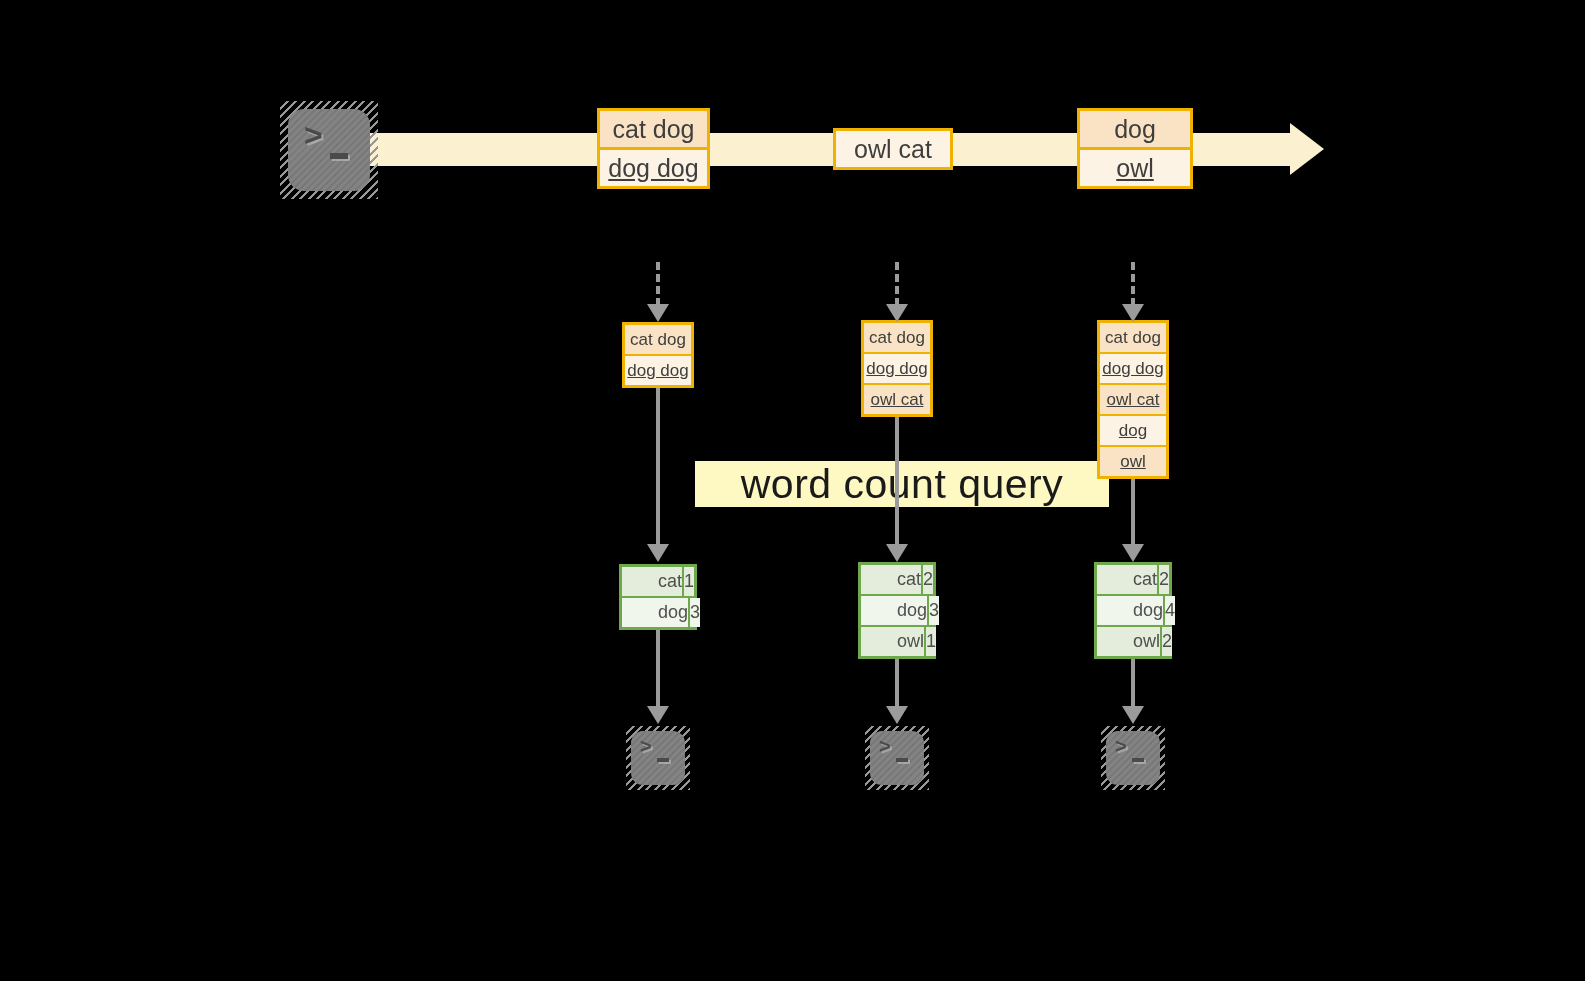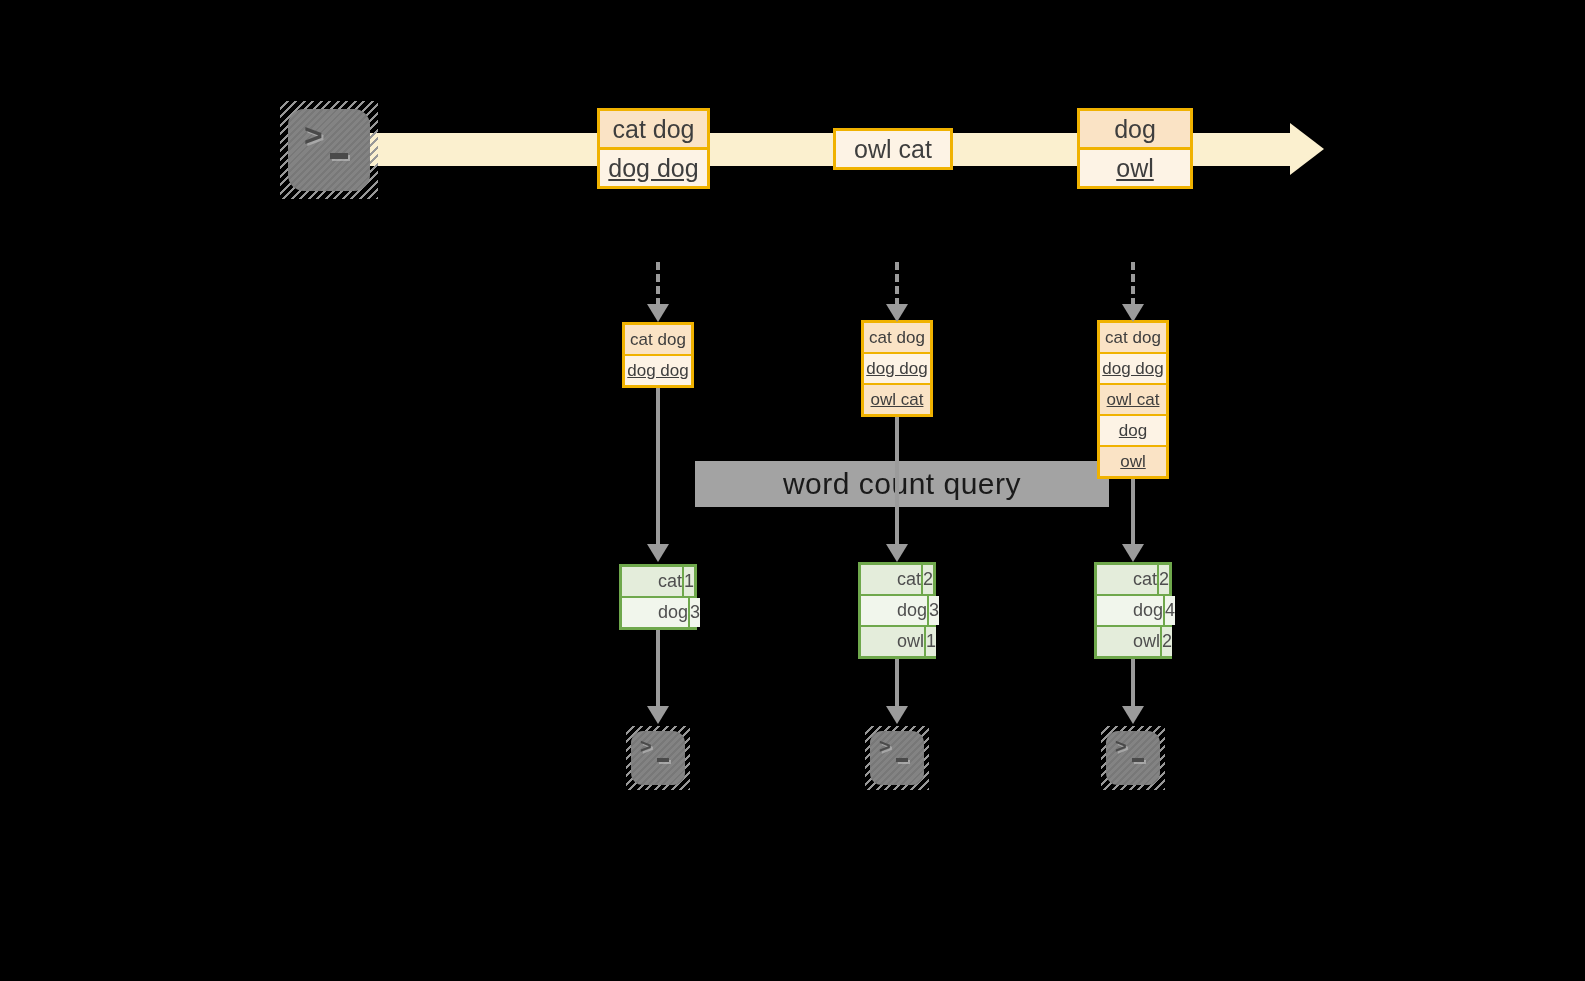--- a/index.html
+++ b/index.html
@@ -22,21 +22,21 @@
   .fd{background:#FAE3C5;}
   .fl{background:#FDF3E5;}
 
   
   .dline{width:0;border-left:4px dashed #9B9B9B;z-index:3;}
   .sline{width:4px;background:#9B9B9B;z-index:3;}
   .ahead{width:0;height:0;border-left:11px solid transparent;border-right:11px solid transparent;
          border-top:18px solid #9B9B9B;z-index:3;}
 
   
-  .qlabel{background:#a3a3a3;color:#1A1A1A;font-size:30px;display:flex;align-items:center;
+  .qlabel{background:#fef9c3;color:#1A1A1A;font-size:41px;display:flex;align-items:center;
           justify-content:center;z-index:1;letter-spacing:0.5px;}
 
   
   .gtab{border:3px solid #6FA84C;z-index:2;background:#F1F6EC;}
   .trow{display:flex;}
   .trow + .trow{border-top:2px solid #6FA84C;}
   .tcell{height:29px;display:flex;align-items:center;justify-content:center;
          font-size:18px;color:#4F4F4F;}
   .tcell.w{width:44px;border-right:2px solid #6FA84C;padding-left:36px;}
   .tcell.c{width:26px;}

